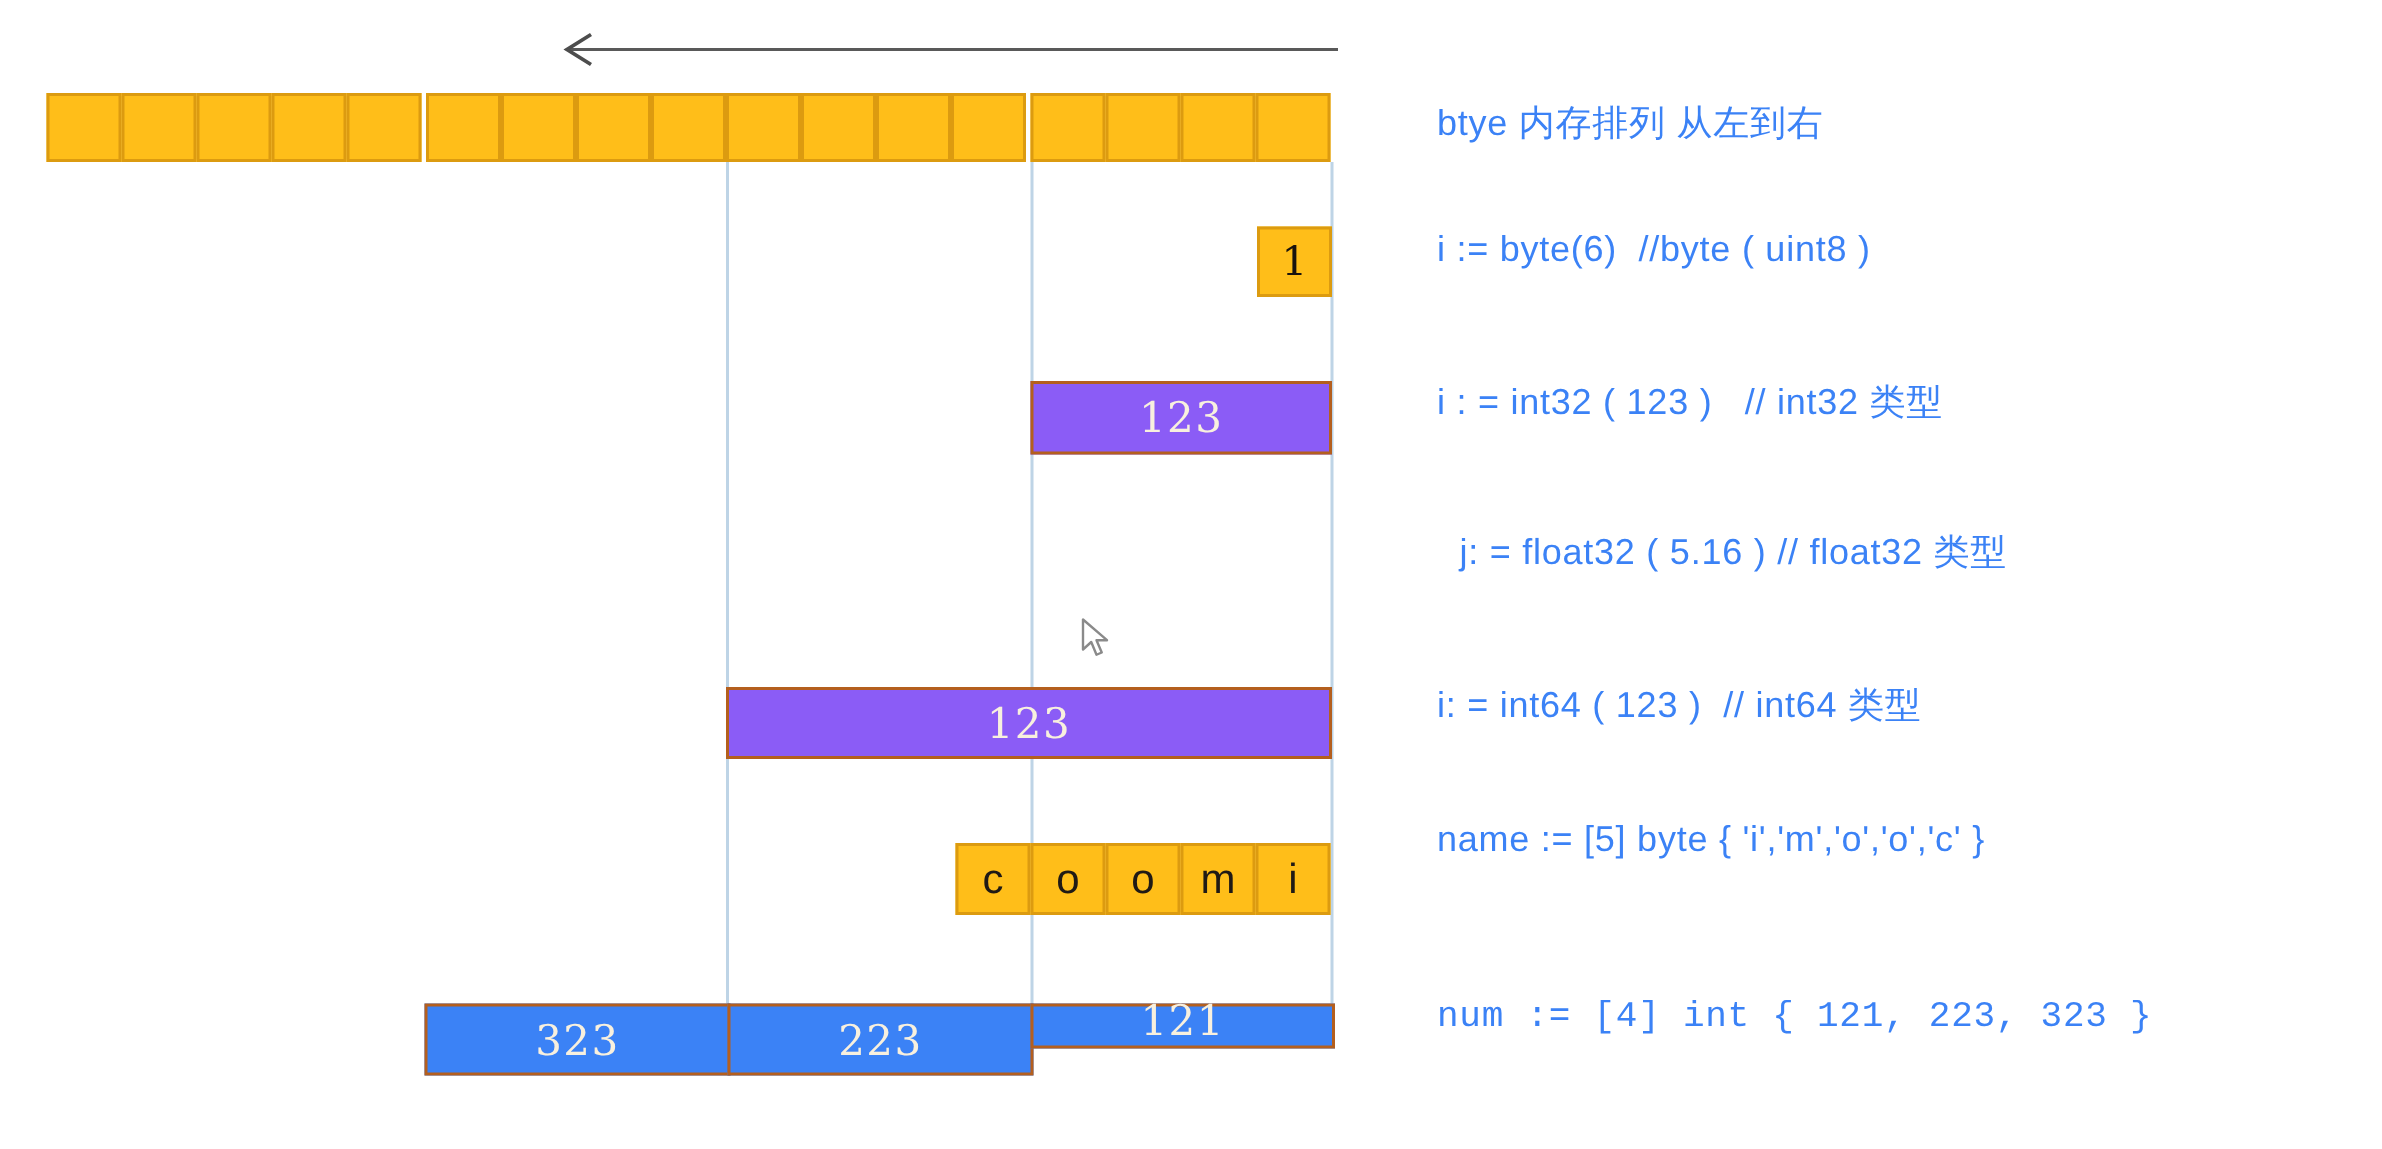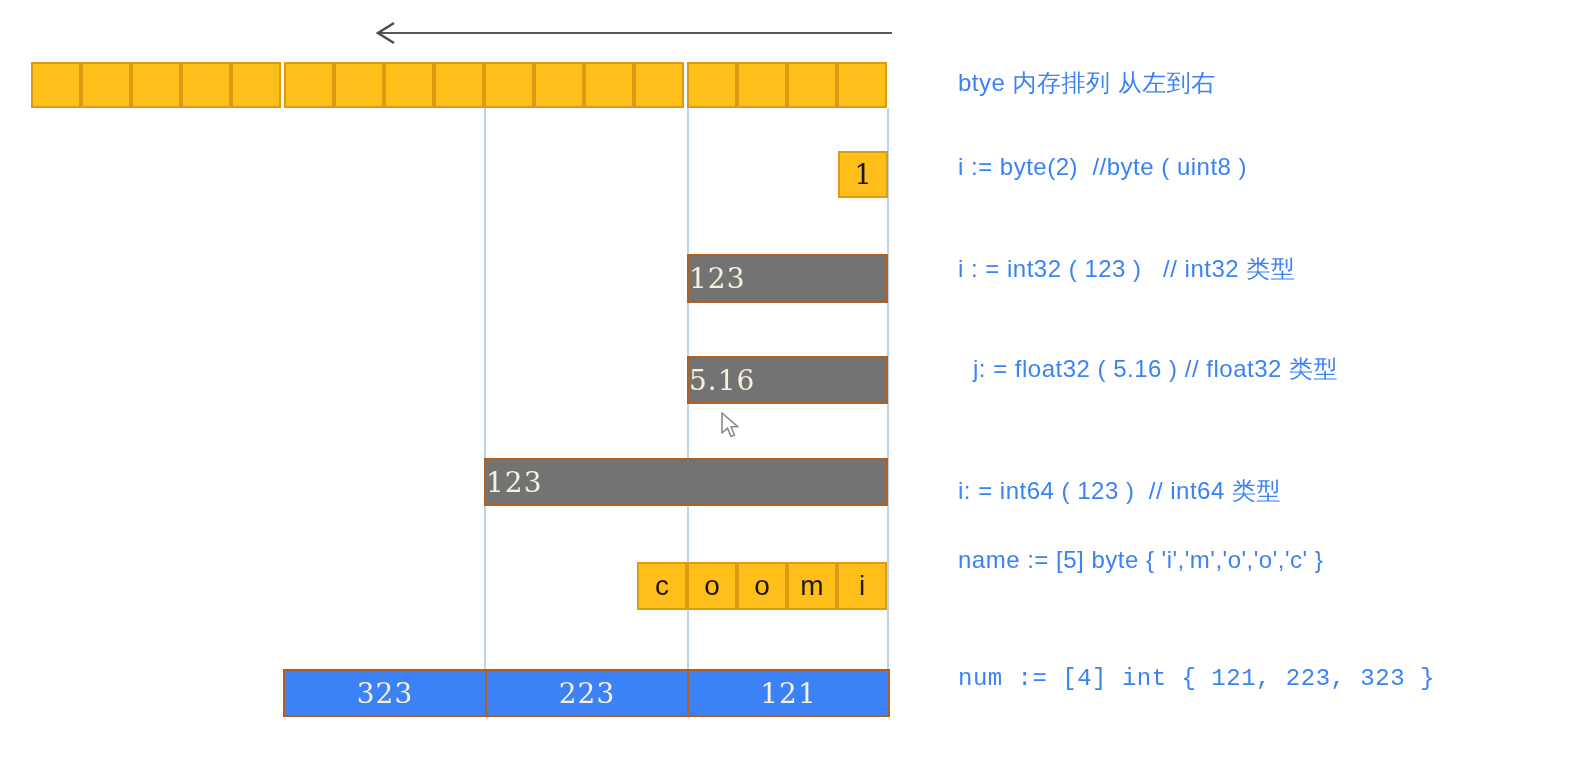--- a/index.html
+++ b/index.html
@@ -16,22 +16,22 @@
   }
   .letter-cell{
     font-family:"Liberation Sans","DejaVu Sans",sans-serif;
     font-size:28px;color:#201a15;
   }
   .value-box-text{
     font-family:"DejaVu Serif","Liberation Serif",serif;
     font-size:27px;color:#19130e;
   }
   .orange-bar{
-    position:absolute;background:#737373;border:2px solid #b45f1e;box-sizing:border-box;
-    display:flex;align-items:center;
+    position:absolute;background:#8b5cf6;border:2px solid #b45f1e;box-sizing:border-box;
+    display:flex;align-items:center;justify-content:center;
   }
   .bar-label{
     font-family:"DejaVu Serif","Liberation Serif",serif;
     font-size:28px;color:#f8f0de;letter-spacing:1px;
   }
   .num-segment{
     position:absolute;background:#3b82f6;border:2px solid #b45f1e;box-sizing:border-box;
     display:flex;align-items:center;justify-content:center;
   }
   .annotation{
@@ -74,23 +74,20 @@
     </div>
 
   <div class="gold-cell" style="left:838px;top:151px;width:50px;height:47px;">
     <span class="value-box-text">1</span>
   </div>
 
   <div class="orange-bar" style="left:687px;top:254px;width:201px;height:49px;">
     <span class="bar-label">123</span>
   </div>
 
-  <div class="orange-bar" style="left:687px;top:356px;width:201px;height:48px;">
-    <span class="bar-label">5.16</span>
-  </div>
 
   <div class="orange-bar" style="left:484px;top:458px;width:404px;height:48px;">
     <span class="bar-label">123</span>
   </div>
 
   <div>
       <div class="gold-cell" style="left: 637px; top: 562px; width: 50px; height: 48px;">
         <span class="letter-cell">c</span>
       </div>
       <div class="gold-cell" style="left: 687px; top: 562px; width: 50px; height: 48px;">
@@ -107,32 +104,32 @@
       </div>
     </div>
 
   <div>
       <div class="num-segment" style="left: 283px; top: 669px; width: 204px; height: 48px;">
         <span class="bar-label">323</span>
       </div>
       <div class="num-segment" style="left: 485px; top: 669px; width: 204px; height: 48px;">
         <span class="bar-label">223</span>
       </div>
-      <div class="num-segment" style="left: 687px; top: 669px; width: 203px; height: 48px;">
+      <div class="num-segment" style="left: 687px; top: 669px; width: 203px; height: 30px; align-items: flex-end;">
         <span class="bar-label">121</span>
       </div>
     </div>
 
   <svg style="position:absolute;left:718px;top:411px;" width="26" height="30">
     <path d="M4,2 L4,22 L9.5,17 L13,25.5 L16.5,24 L13,15.8 L20,15.8 Z" fill="#ffffff" stroke="#8a8a8a" stroke-width="1.6" stroke-linejoin="round"></path>
   </svg>
 
   <div>
     <div class="annotation" style="top:64px;">btye 内存排列 从左到右</div>
-    <div class="annotation" style="top:148px;">i := byte(2)  //byte ( uint8 )</div>
+    <div class="annotation" style="top:148px;">i := byte(6)  //byte ( uint8 )</div>
     <div class="annotation" style="top:250px;">i : = int32 ( 123 )   // int32 类型</div>
     <div class="annotation" style="top:350px;margin-left:15px;">j: = float32 ( 5.16 ) // float32 类型</div>
-    <div class="annotation" style="top:472px;">i: = int64 ( 123 )  // int64 类型</div>
+    <div class="annotation" style="top:452px;">i: = int64 ( 123 )  // int64 类型</div>
     <div class="annotation" style="top:541px;">name := [5] byte { 'i','m','o','o','c' }</div>
     <div class="annotation" style="top:660px;font-family:Liberation Mono, monospace;">num := [4] int { 121, 223, 323 }</div>
   </div>
 
 </div>
 
 </body></html>

